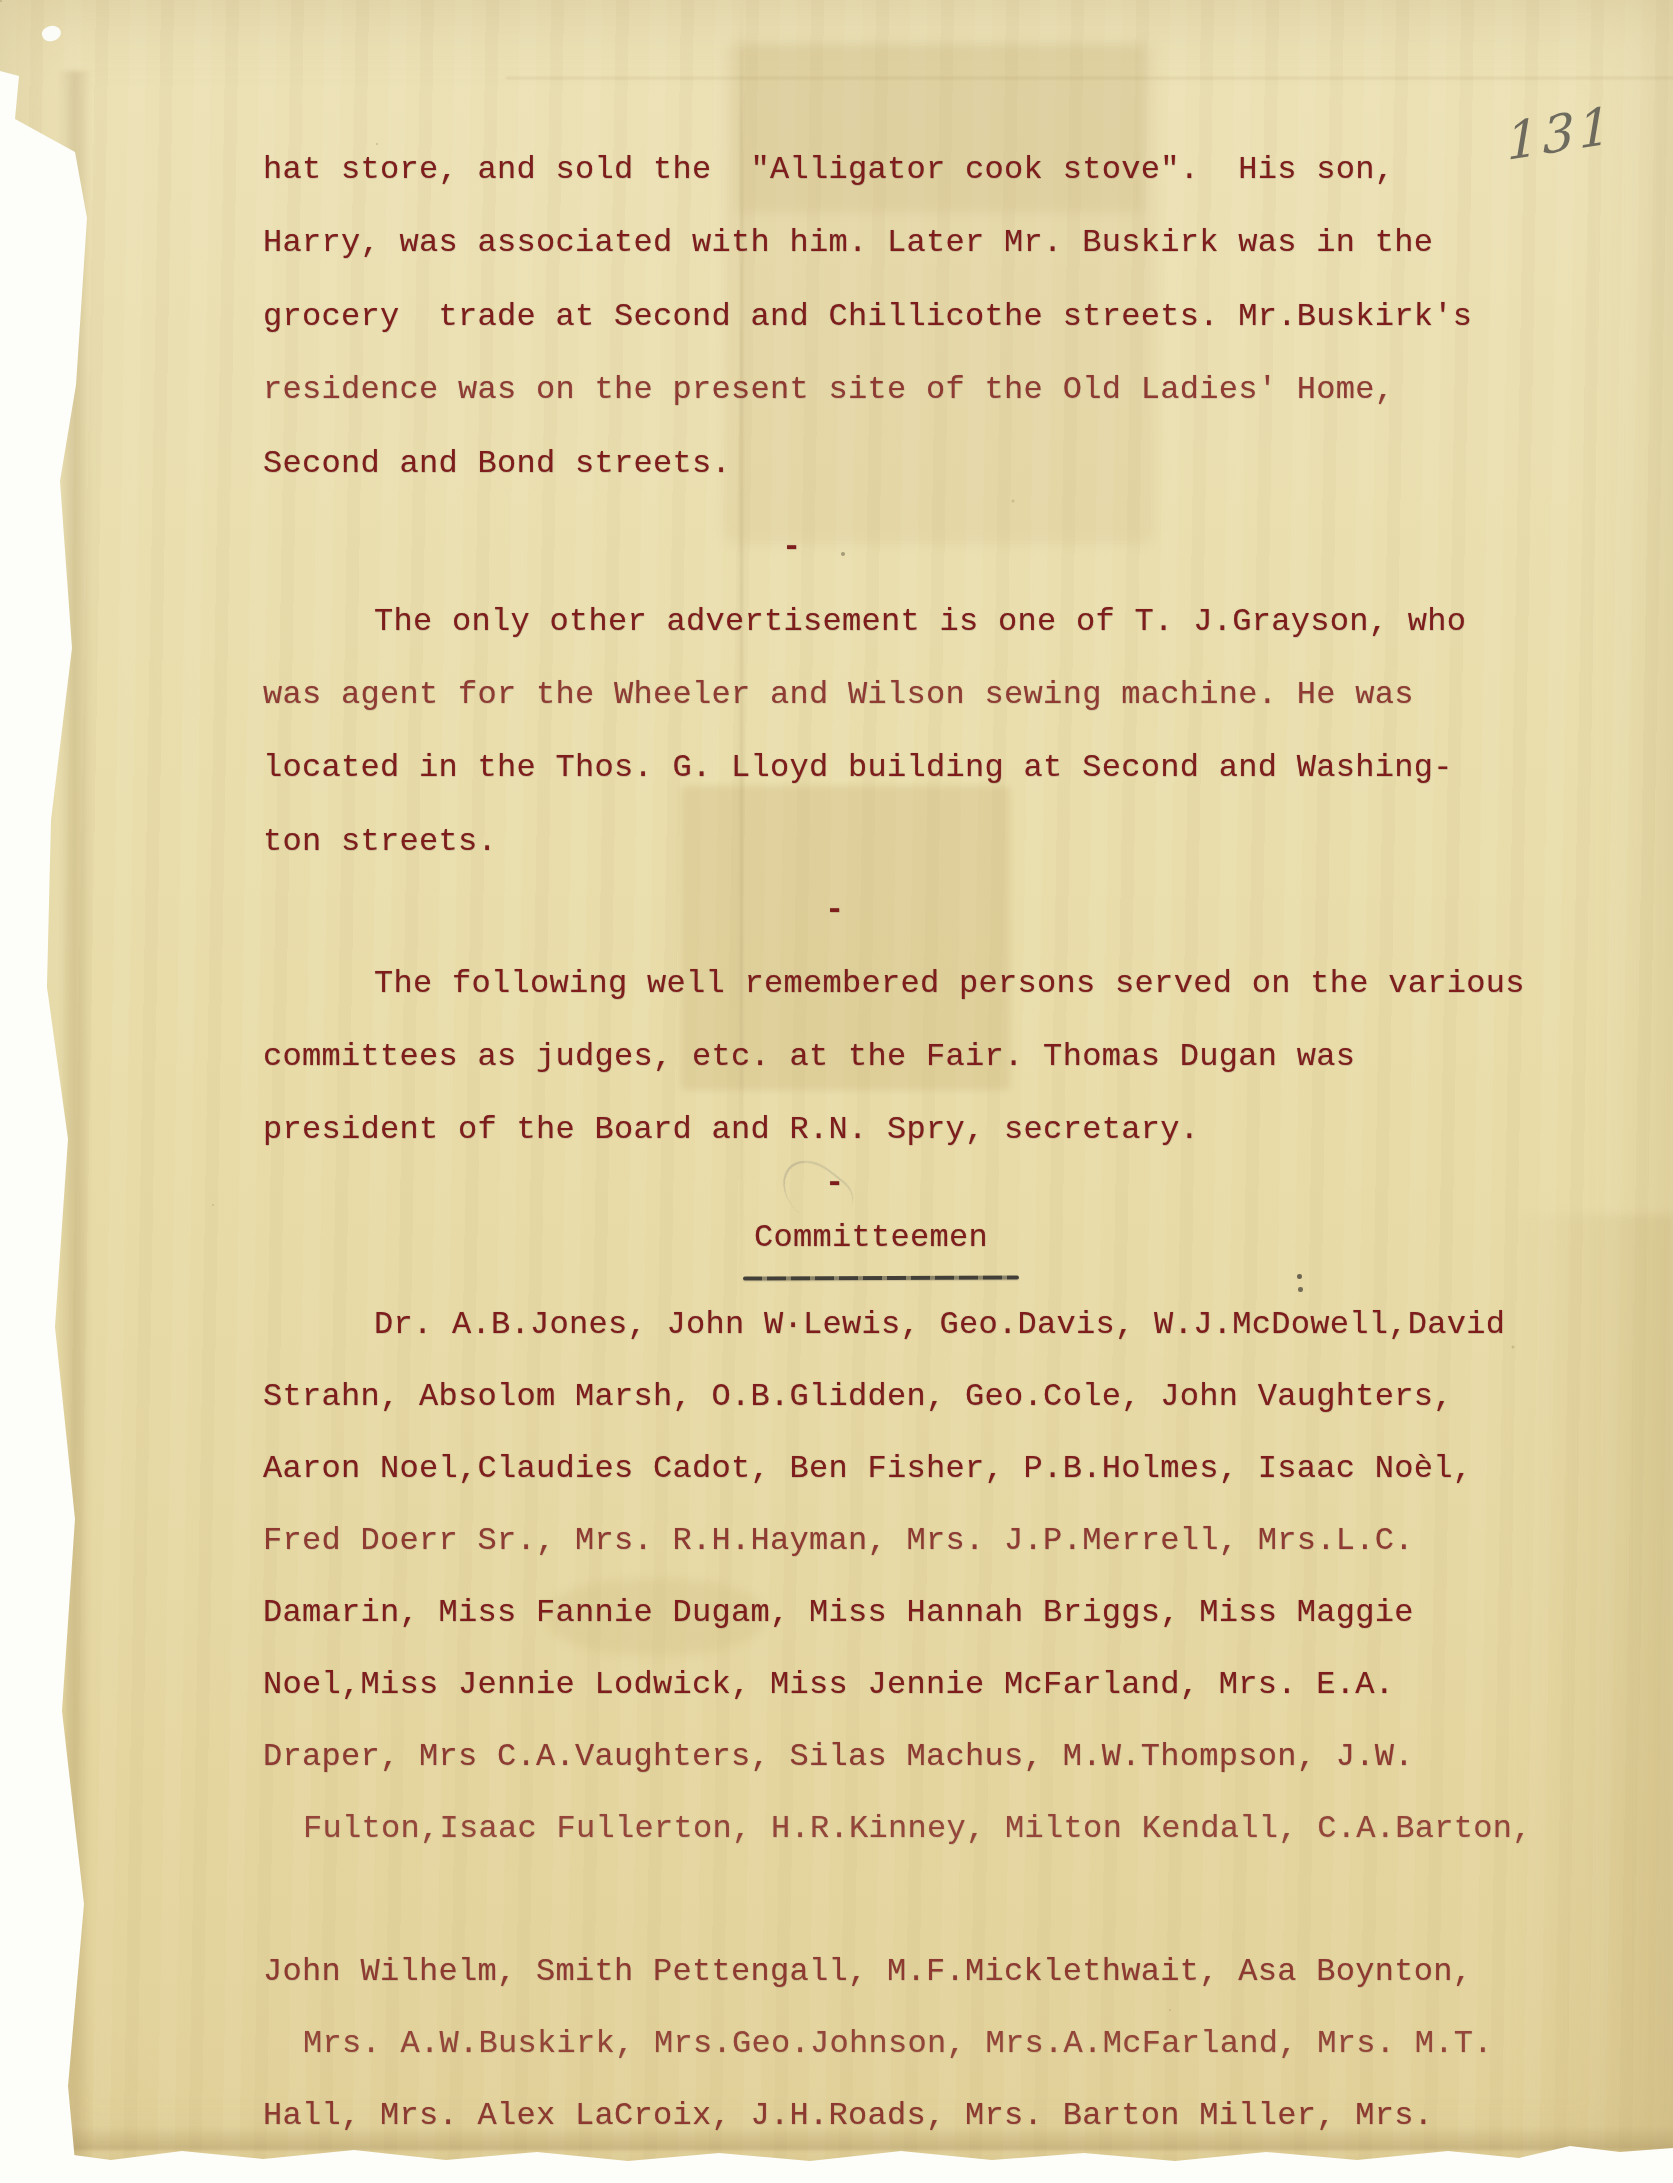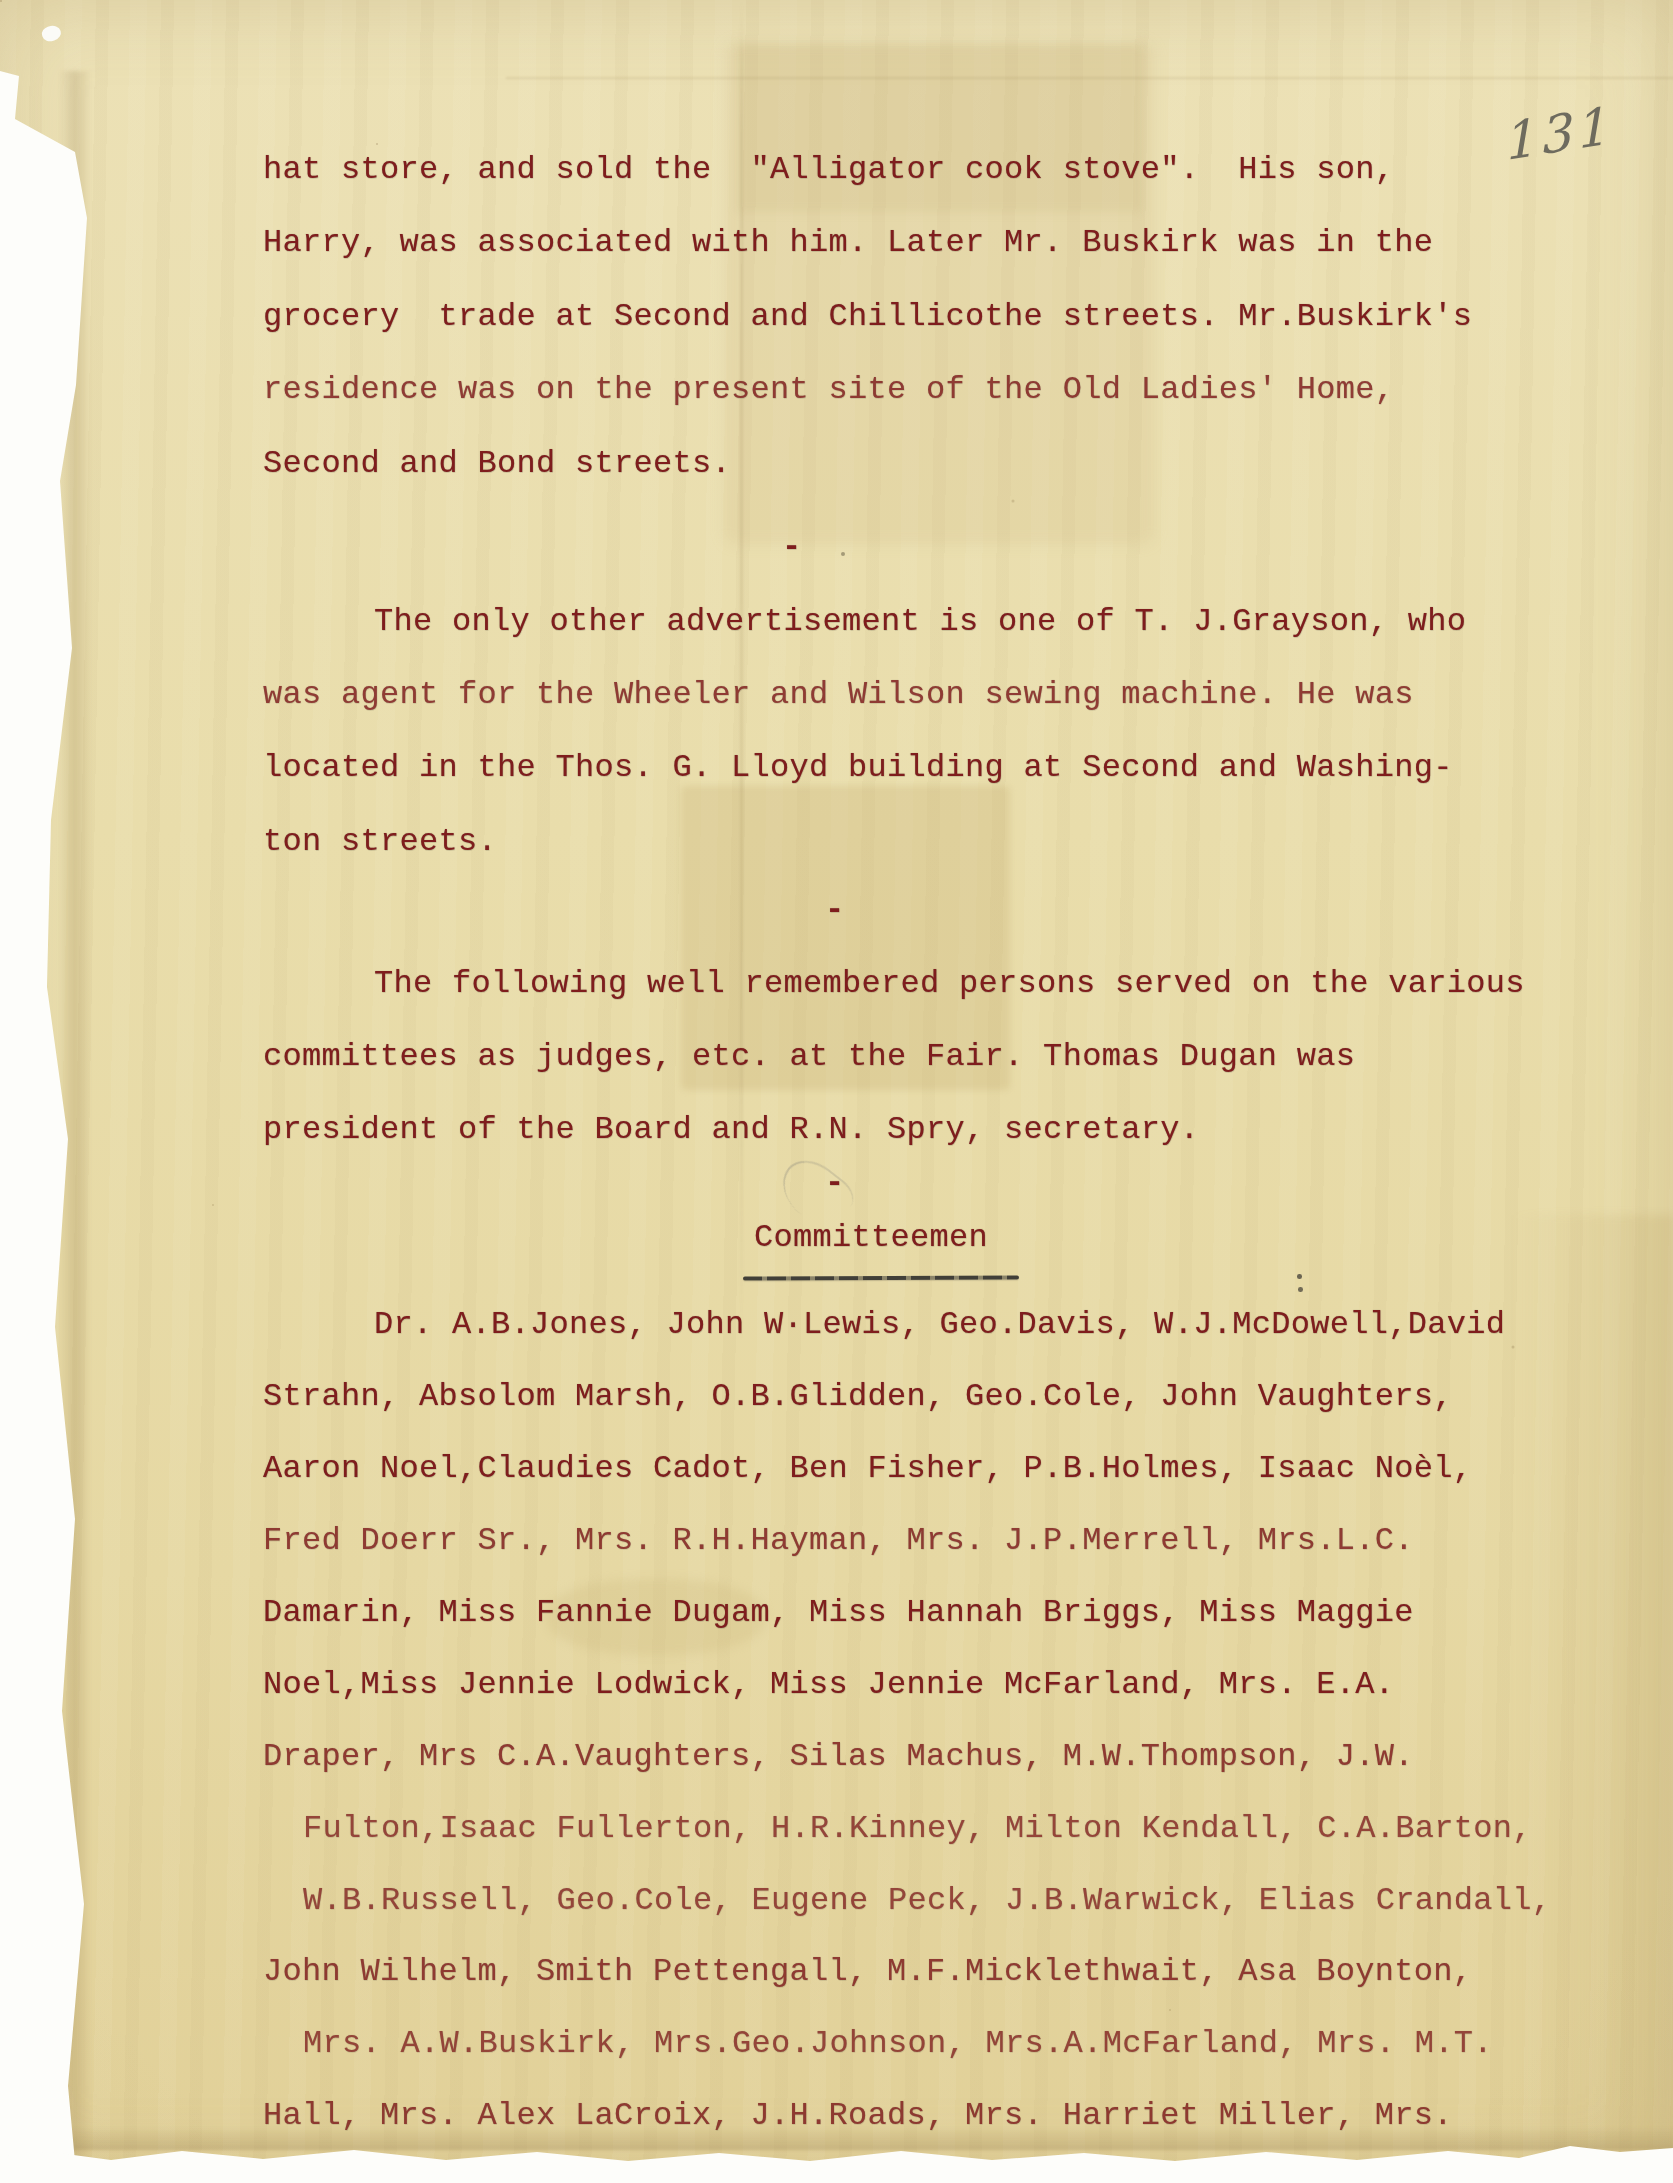--- a/index.html
+++ b/index.html
@@ -159,23 +159,22 @@
   <div class="decor stray-colon"></div>
 
   <div class="tl ind" style="top:1306px">Dr. A.B.Jones, John W·Lewis, Geo.Davis, W.J.McDowell,David</div>
   <div class="tl" style="top:1378px">Strahn, Absolom Marsh, O.B.Glidden, Geo.Cole, John Vaughters,</div>
   <div class="tl" style="top:1450px">Aaron Noel,Claudies Cadot, Ben Fisher, P.B.Holmes, Isaac Noèl,</div>
   <div class="tl fade1" style="top:1522px">Fred Doerr Sr., Mrs. R.H.Hayman, Mrs. J.P.Merrell, Mrs.L.C.</div>
   <div class="tl" style="top:1594px">Damarin, Miss Fannie Dugam, Miss Hannah Briggs, Miss Maggie</div>
   <div class="tl" style="top:1666px">Noel,Miss Jennie Lodwick, Miss Jennie McFarland, Mrs. E.A.</div>
   <div class="tl fade1" style="top:1738px">Draper, Mrs C.A.Vaughters, Silas Machus, M.W.Thompson, J.W.</div>
   <div class="tl fade2" style="top:1810px">Fulton,Isaac Fullerton, H.R.Kinney, Milton Kendall, C.A.Barton,</div>
-  <div class="tl fade2" style="top:1882px">W.B.Russell, Geo.Cole, Eugene Peck, J.B.Warwick, Elias Crandall,</div>
   <div class="tl fade1" style="top:1953px">John Wilhelm, Smith Pettengall, M.F.Micklethwait, Asa Boynton,</div>
   <div class="tl fade2" style="top:2025px">Mrs. A.W.Buskirk, Mrs.Geo.Johnson, Mrs.A.McFarland, Mrs. M.T.</div>
-  <div class="tl fade1" style="top:2097px">Hall, Mrs. Alex LaCroix, J.H.Roads, Mrs. Harriet Miller, Mrs.</div>
+  <div class="tl fade1" style="top:2097px">Hall, Mrs. Alex LaCroix, J.H.Roads, Mrs. Barton Miller, Mrs.</div>
 
   <div class="decor scanbed-left"></div>
   <div class="decor scanbed-bottom"></div>
   <div class="decor notch"></div>
 
 </div>
 
 
 </body></html>

